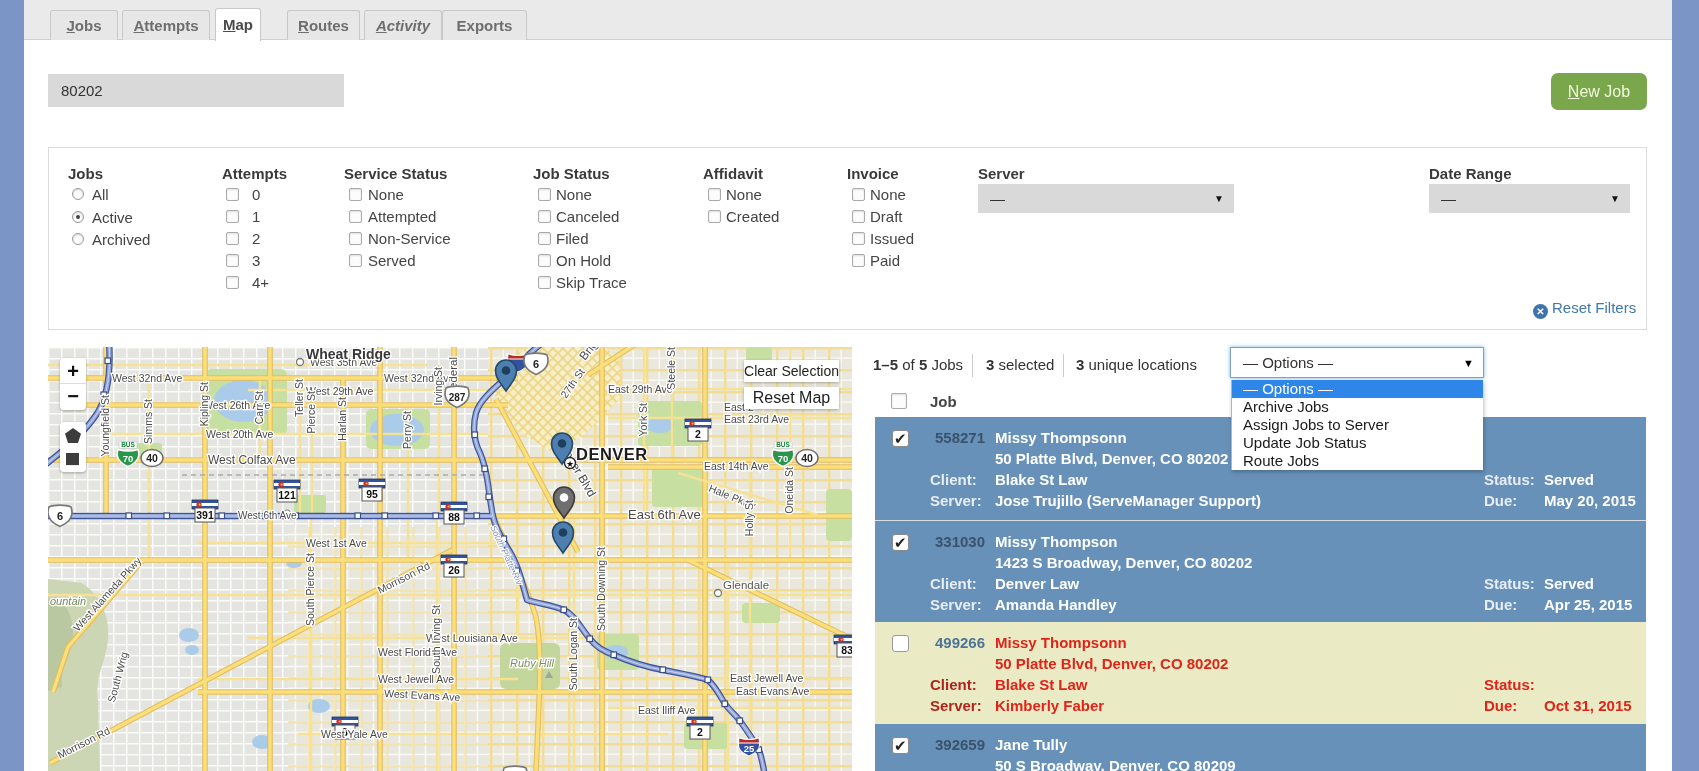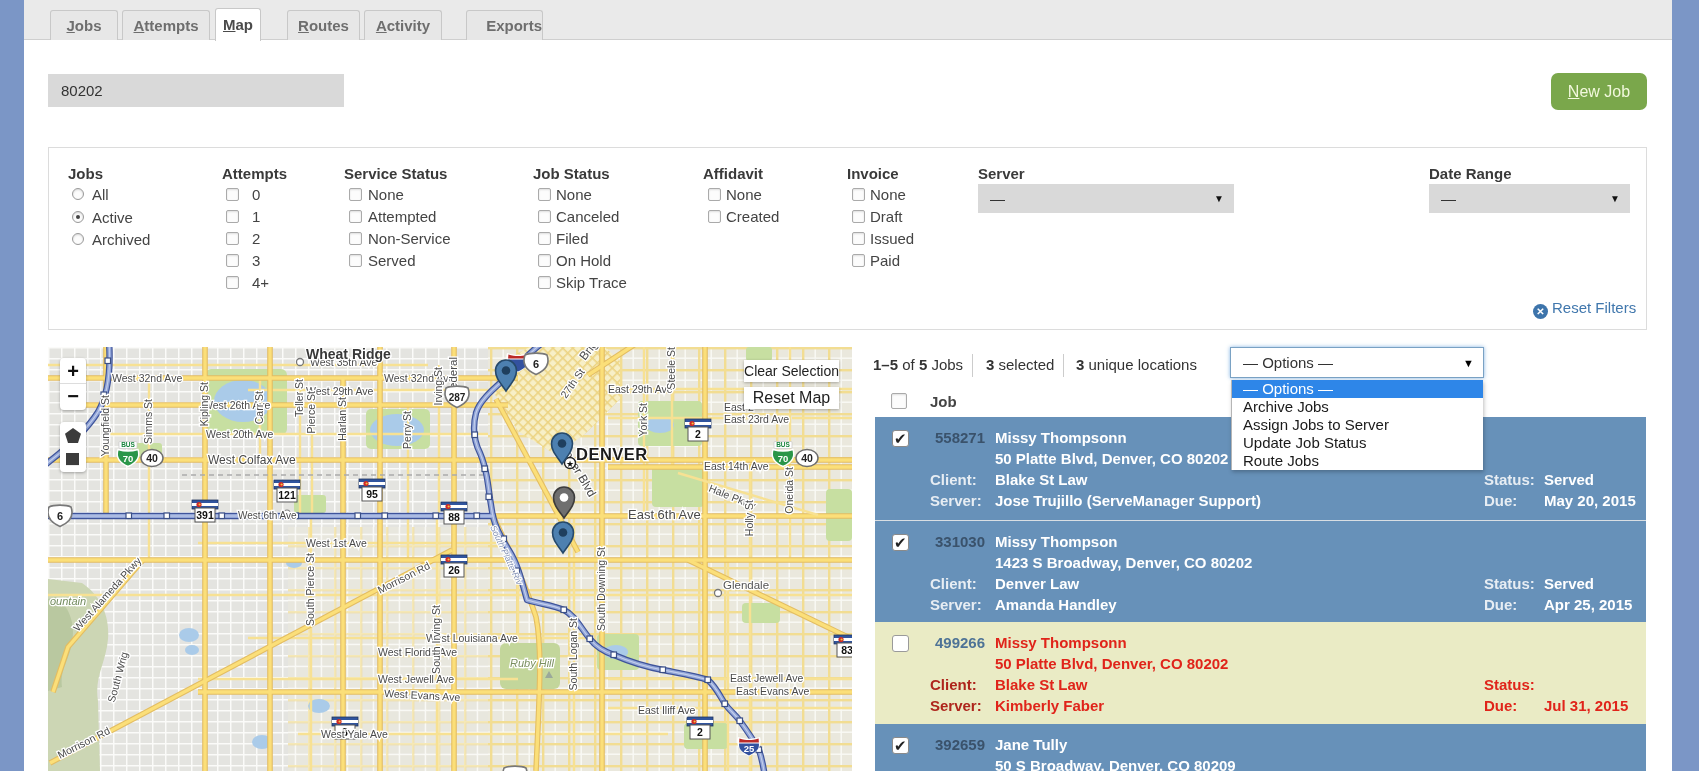--- a/index.html
+++ b/index.html
@@ -38,22 +38,22 @@
 .rcb.on::after { content:"✔"; position:absolute; left:1px; top:-1px; font-size:15px; color:#222; }
 </style>
 </head>
 <body>
 <div id="page">
 <div id="tabbar"></div>
 <div class="tab" style="left:26px;width:68px;"><u>J</u>obs</div>
 <div class="tab" style="left:98px;width:88px;"><u>A</u>ttempts</div>
 <div class="tab active" style="left:191px;width:46px;"><u>M</u>ap</div>
 <div class="tab" style="left:263px;width:73px;"><u>R</u>outes</div>
-<div class="tab" style="left:340px;width:78px;"><u>A</u>ctivity</div>
-<div class="tab" style="left:442px;width:77px;text-align:right;">Exports</div>
+<div class="tab" style="left:340px;width:78px;font-style:italic;"><u>A</u>ctivity</div>
+<div class="tab" style="left:418px;width:85px;">Exports</div>
 <div id="searchbox">80202</div>
 <div id="newjob"><u>N</u>ew Job</div>
 <div id="filters"></div>
 <div class="fhead" style="left:44px;top:165px;">Jobs</div>
 <div class="rd" style="left:48px;top:188px;"></div>
     <div class="fitem" style="left:68px;top:186px;">All</div>
 <div class="rd on" style="left:48px;top:211px;"></div>
     <div class="fitem" style="left:68px;top:209px;">Active</div>
 <div class="rd" style="left:48px;top:233px;"></div>
     <div class="fitem" style="left:68px;top:231px;">Archived</div>
@@ -149,21 +149,21 @@
   <div class="rcb" style="top:13px;border-color:#9a9a9a;"></div>
   <div class="t" style="left:60px;top:12px;color:#4e7396;">499266</div>
   <div class="t" style="left:120px;top:12px;color:#e0241a;">Missy Thompsonn</div>
   <div class="t" style="left:120px;top:33px;color:#e0241a;">50 Platte Blvd, Denver, CO 80202</div>
   <div class="t" style="left:55px;top:54px;color:#ae251c;">Client:</div>
   <div class="t" style="left:120px;top:54px;color:#e0241a;">Blake St Law</div>
   <div class="t" style="left:55px;top:75px;color:#ae251c;">Server:</div>
   <div class="t" style="left:120px;top:75px;color:#e0241a;">Kimberly Faber</div>
   <div class="t" style="left:609px;top:54px;color:#e0241a;">Status:</div>
   <div class="t" style="left:609px;top:75px;color:#e0241a;">Due:</div>
-  <div class="t" style="left:669px;top:75px;color:#e0241a;">Jul 31, 2015</div>
+  <div class="t" style="left:669px;top:75px;color:#e0241a;">Oct 31, 2015</div>
 </div>
 <div class="row" style="top:724px;height:47px;background:#6791b9;">
   <div class="rcb on" style="top:13px;"></div>
   <div class="t" style="left:60px;top:12px;color:#3a526b;">392659</div>
   <div class="t" style="left:120px;top:12px;color:#fff;">Jane Tully</div>
   <div class="t" style="left:120px;top:33px;color:#fff;">50 S Broadway, Denver, CO 80209</div>
 </div>
 <div id="osel">— Options —</div>
 <div id="odrop">
   <div class="hi">— Options —</div>

